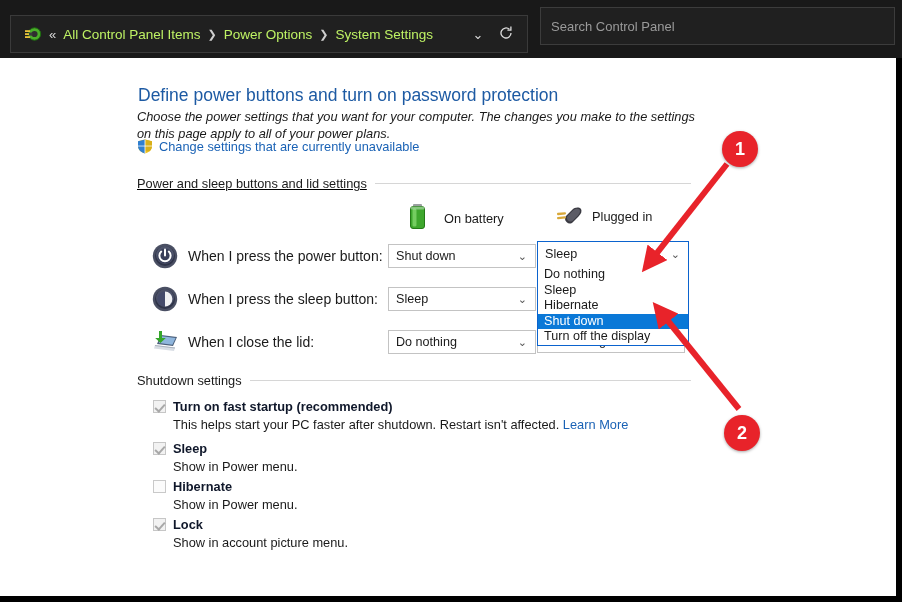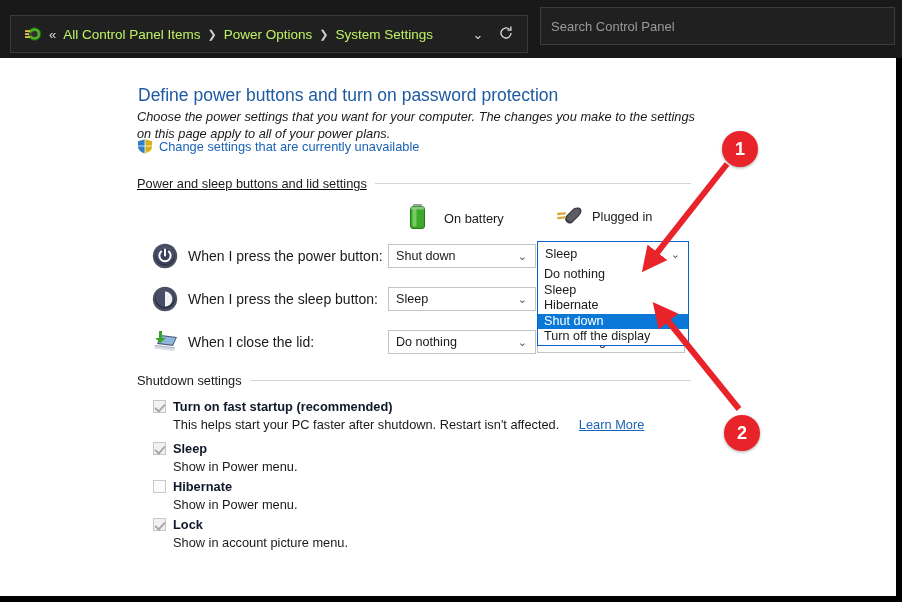--- a/index.html
+++ b/index.html
@@ -297,22 +297,20 @@
   }
   .chk-sub {
     position: absolute;
     left: 173px;
     font-size: 12.8px;
     color: #1a1a1a;
     white-space: nowrap;
   }
   .chk-sub a {
     color: #1a62b5;
-    text-decoration: underline;
-    margin-left: 16px;
   }
 
   
   #anno {
     position: absolute;
     left: 0; top: 0;
     width: 902px; height: 602px;
     pointer-events: none;
     z-index: 60;
   }

